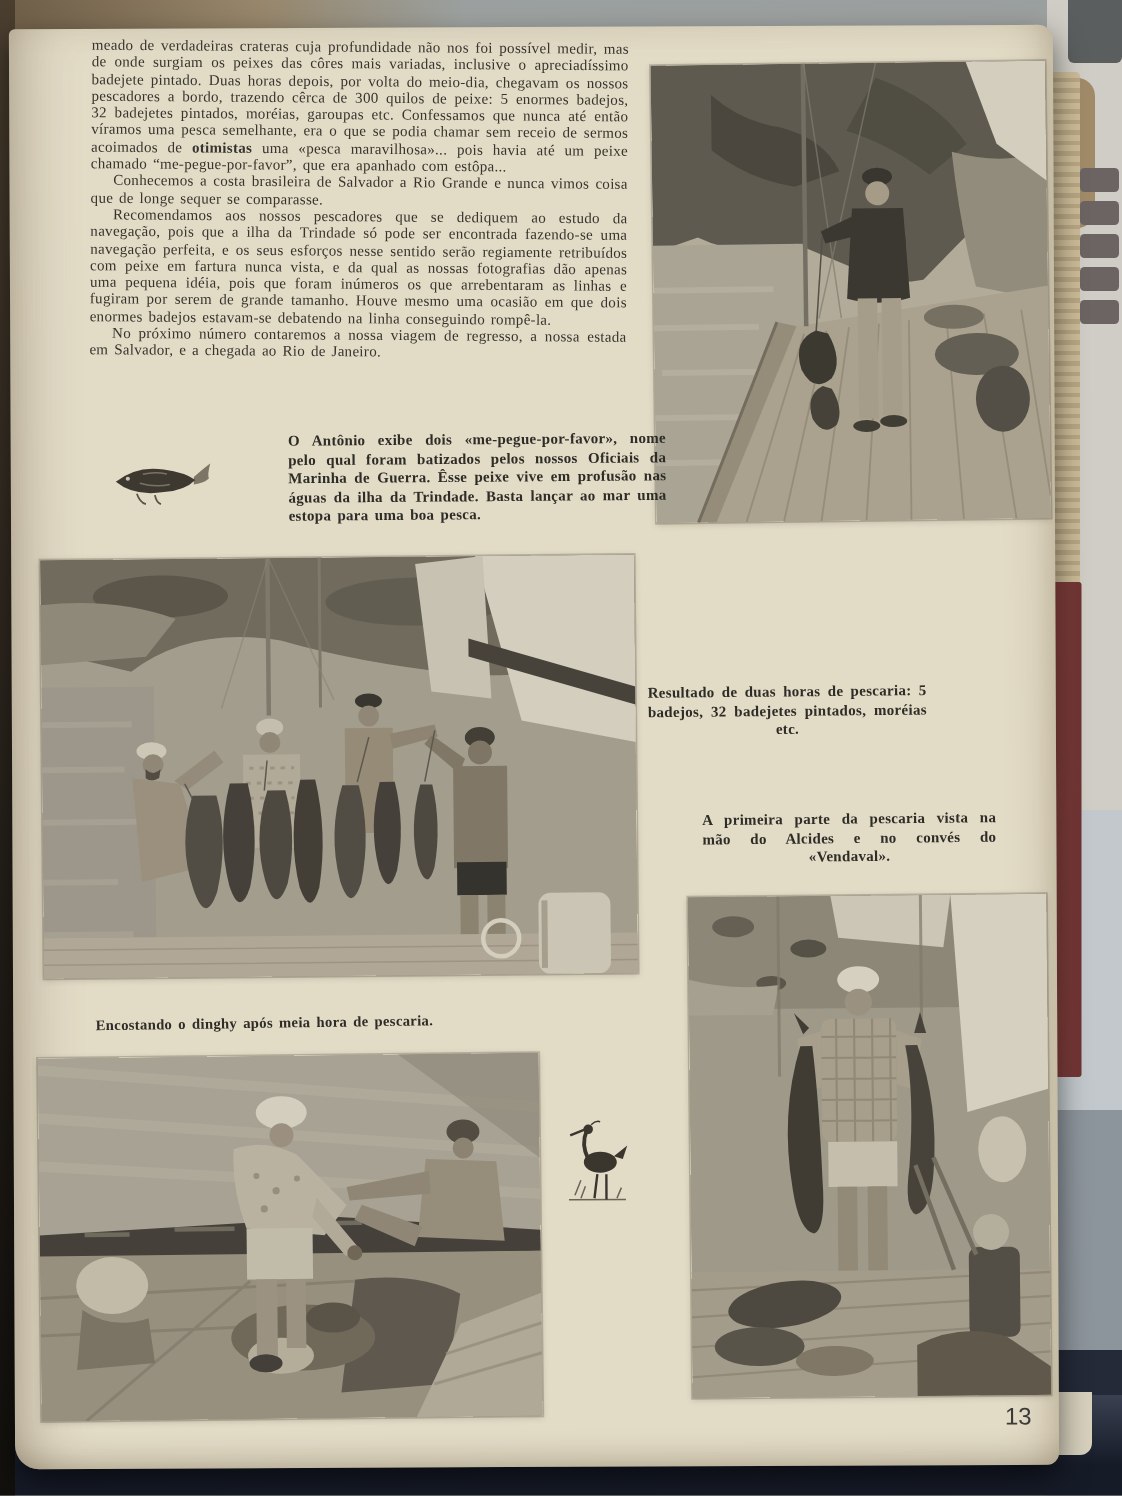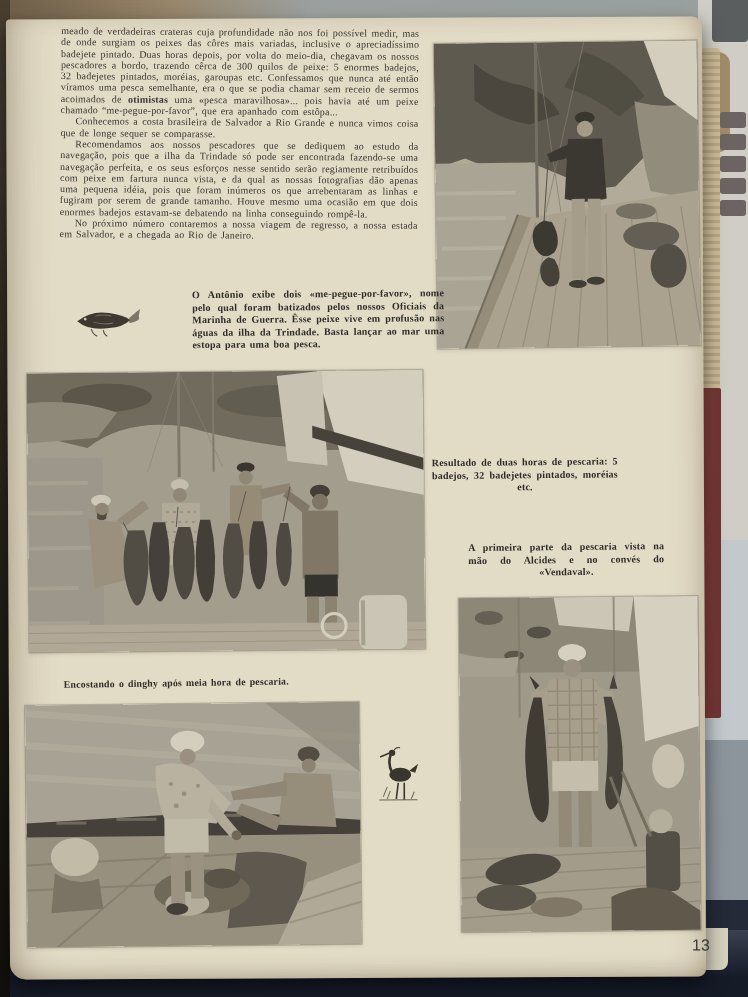--- a/index.html
+++ b/index.html
@@ -36,21 +36,21 @@
      font-size:10px;line-height:11.3px;text-align:justify;letter-spacing:.2px;word-spacing:1.2px;}
   .body-text p{margin:0;}
   .body-text p.ind{text-indent:15px;}
   
   .cap{color:#2e2c27;font-weight:bold;font-size:10px;line-height:12.6px;text-align:justify;
        letter-spacing:.2px;word-spacing:1.4px;}
   .cap1{left:185px;top:270px;width:252px;transform:rotate(-0.2deg);}
   .cap2{left:424px;top:439px;width:186px;text-align-last:center;transform:rotate(-0.3deg);}
   .cap3{left:460px;top:524px;width:196px;text-align-last:center;transform:rotate(-0.3deg);}
   .cap4{left:55px;top:658px;width:300px;font-size:9.8px;transform:rotate(-0.6deg);text-align:left;}
-  .pageno{left:682px;top:920px;font-family:"Liberation Sans","DejaVu Sans",sans-serif;
+  .pageno{left:660px;top:920px;font-family:"Liberation Sans","DejaVu Sans",sans-serif;
           font-size:16px;color:#3b3b38;}
   .photo{box-shadow:0 0 0 1px rgba(70,62,50,.25), 0 1px 4px rgba(80,70,55,.25);}
   .photo svg{display:block;}
   .photoA{left:429px;top:25px;width:263px;height:305px;transform:rotate(-0.5deg);}
   .photoB{left:20px;top:353px;width:396px;height:279px;transform:rotate(-0.3deg);}
   .photoC{left:17px;top:685px;width:334px;height:242px;transform:rotate(-0.4deg);}
   .photoD{left:451px;top:580px;width:239px;height:334px;transform:rotate(-0.3deg);}
   .fish-sketch{left:64px;top:285px;width:70px;height:36px;}
   .bird-sketch{left:368px;top:723px;width:42px;height:62px;}
 </style>

